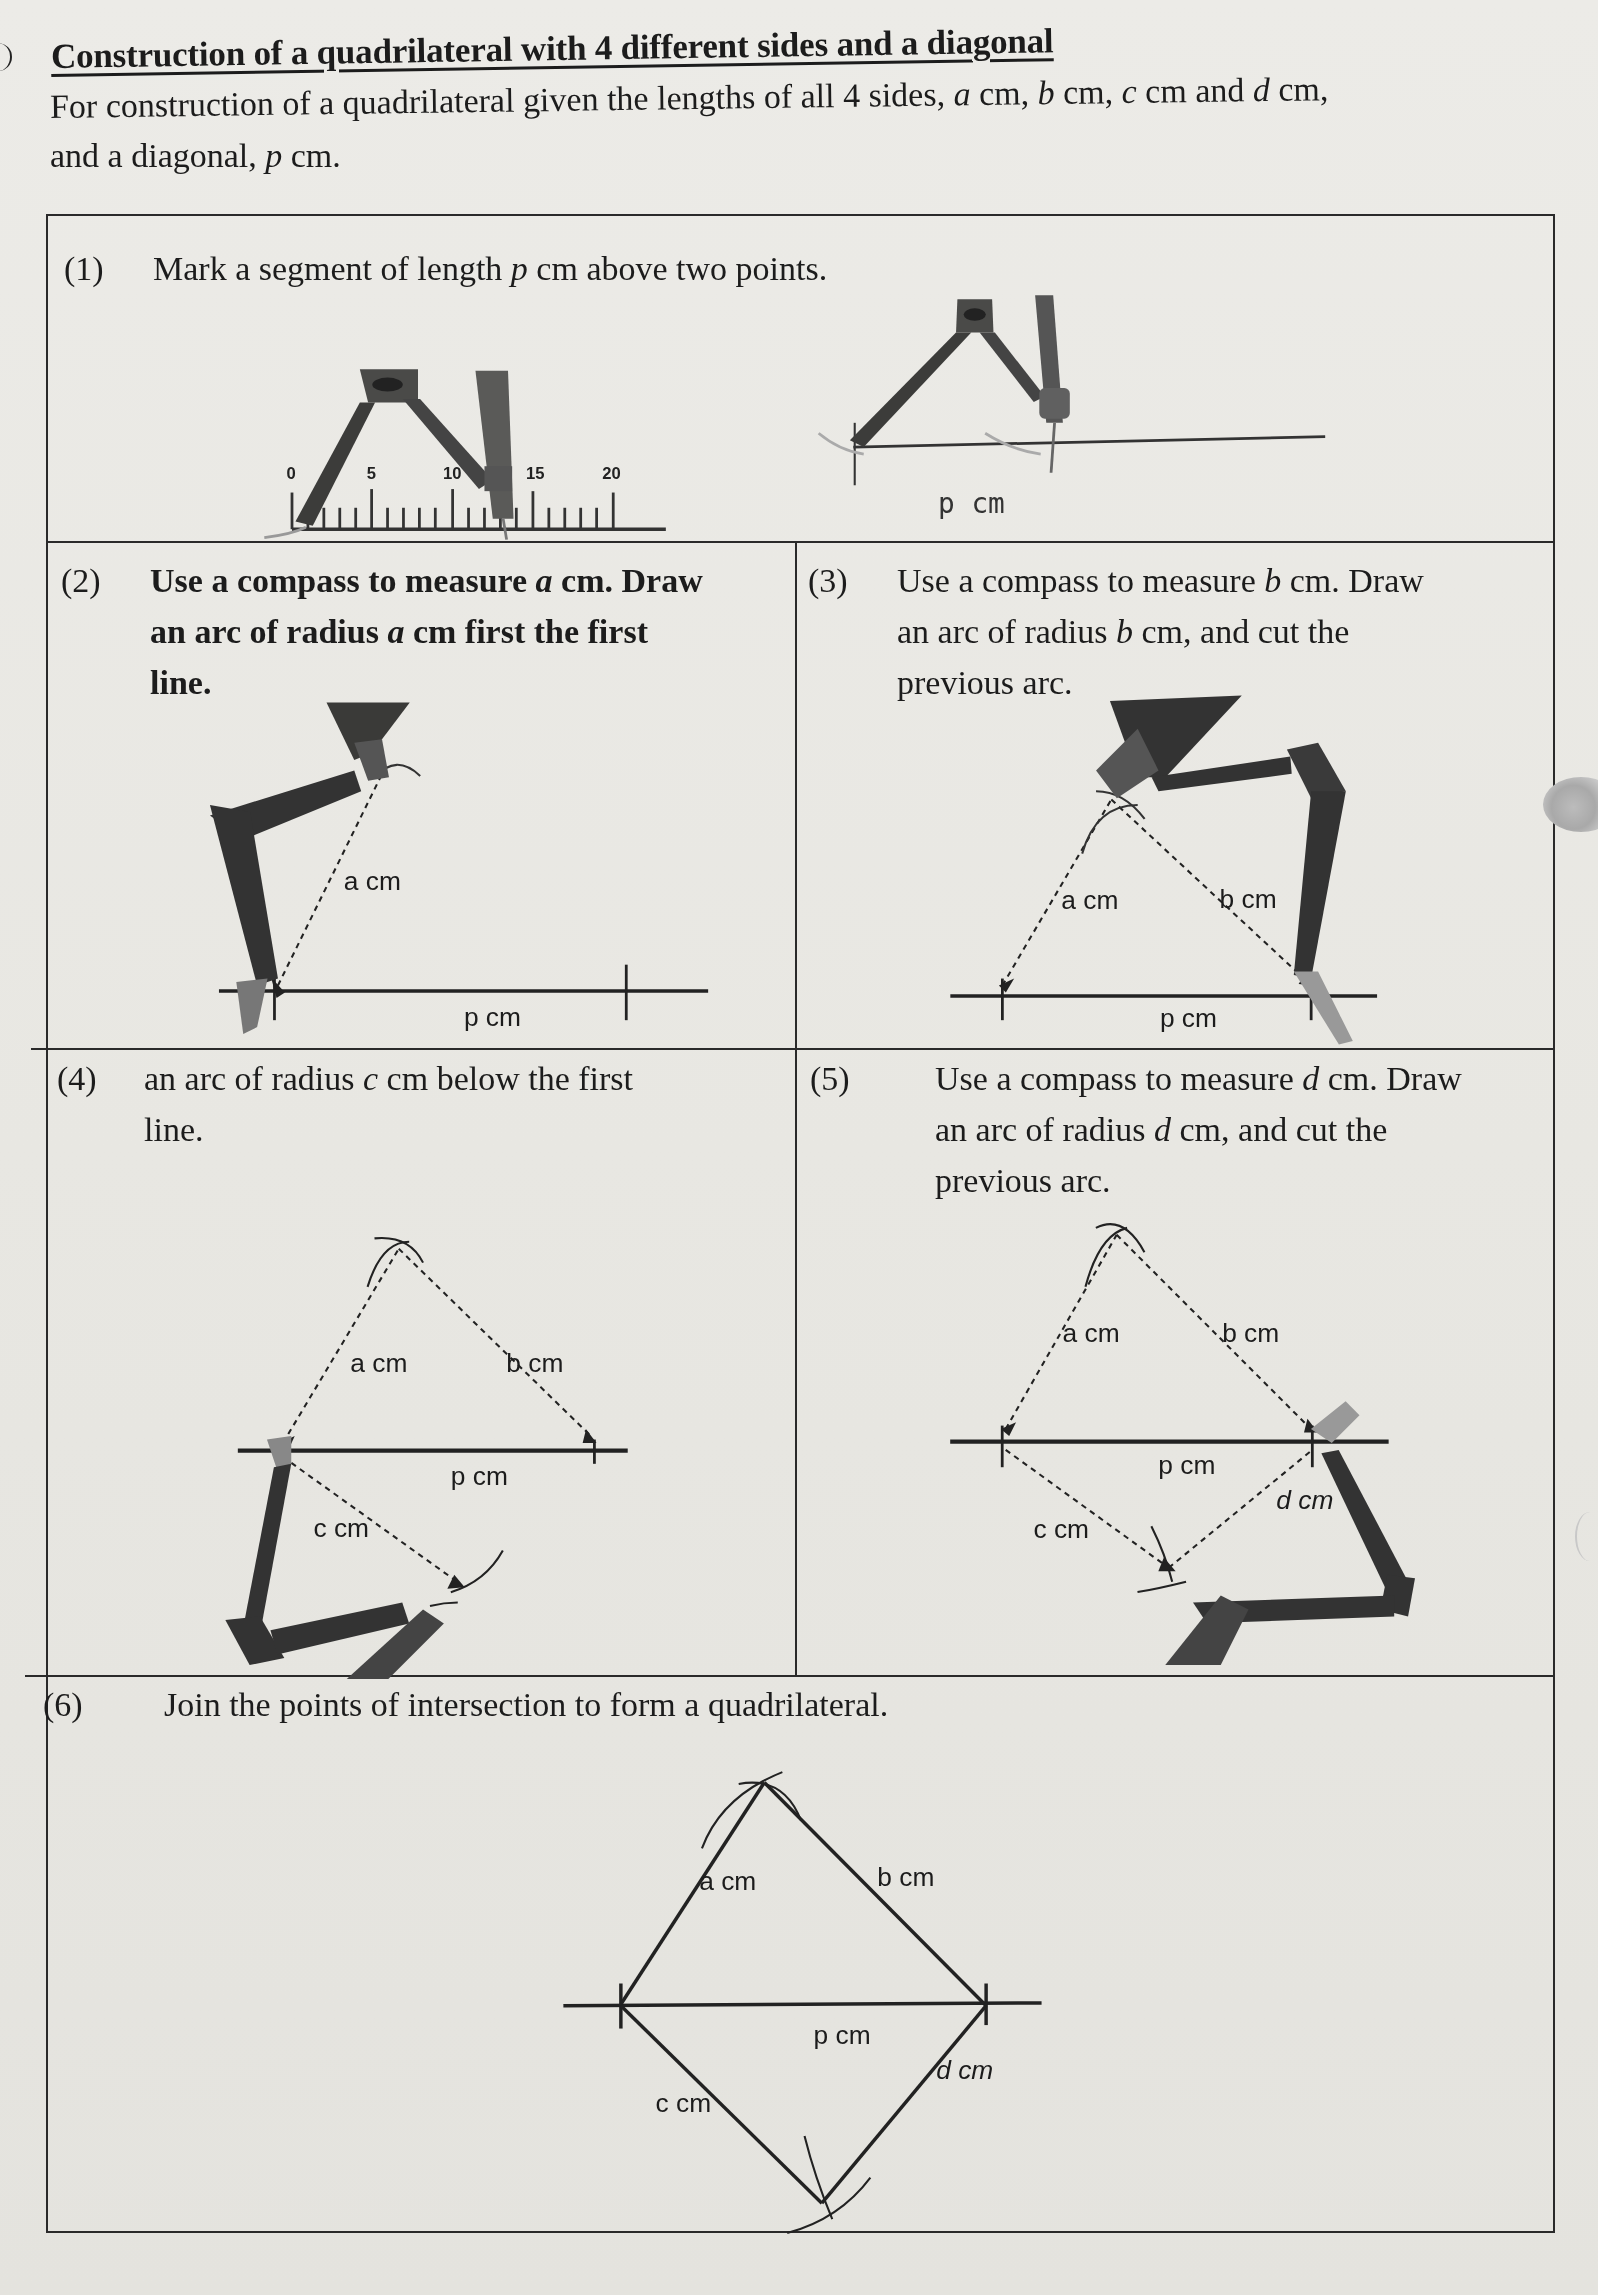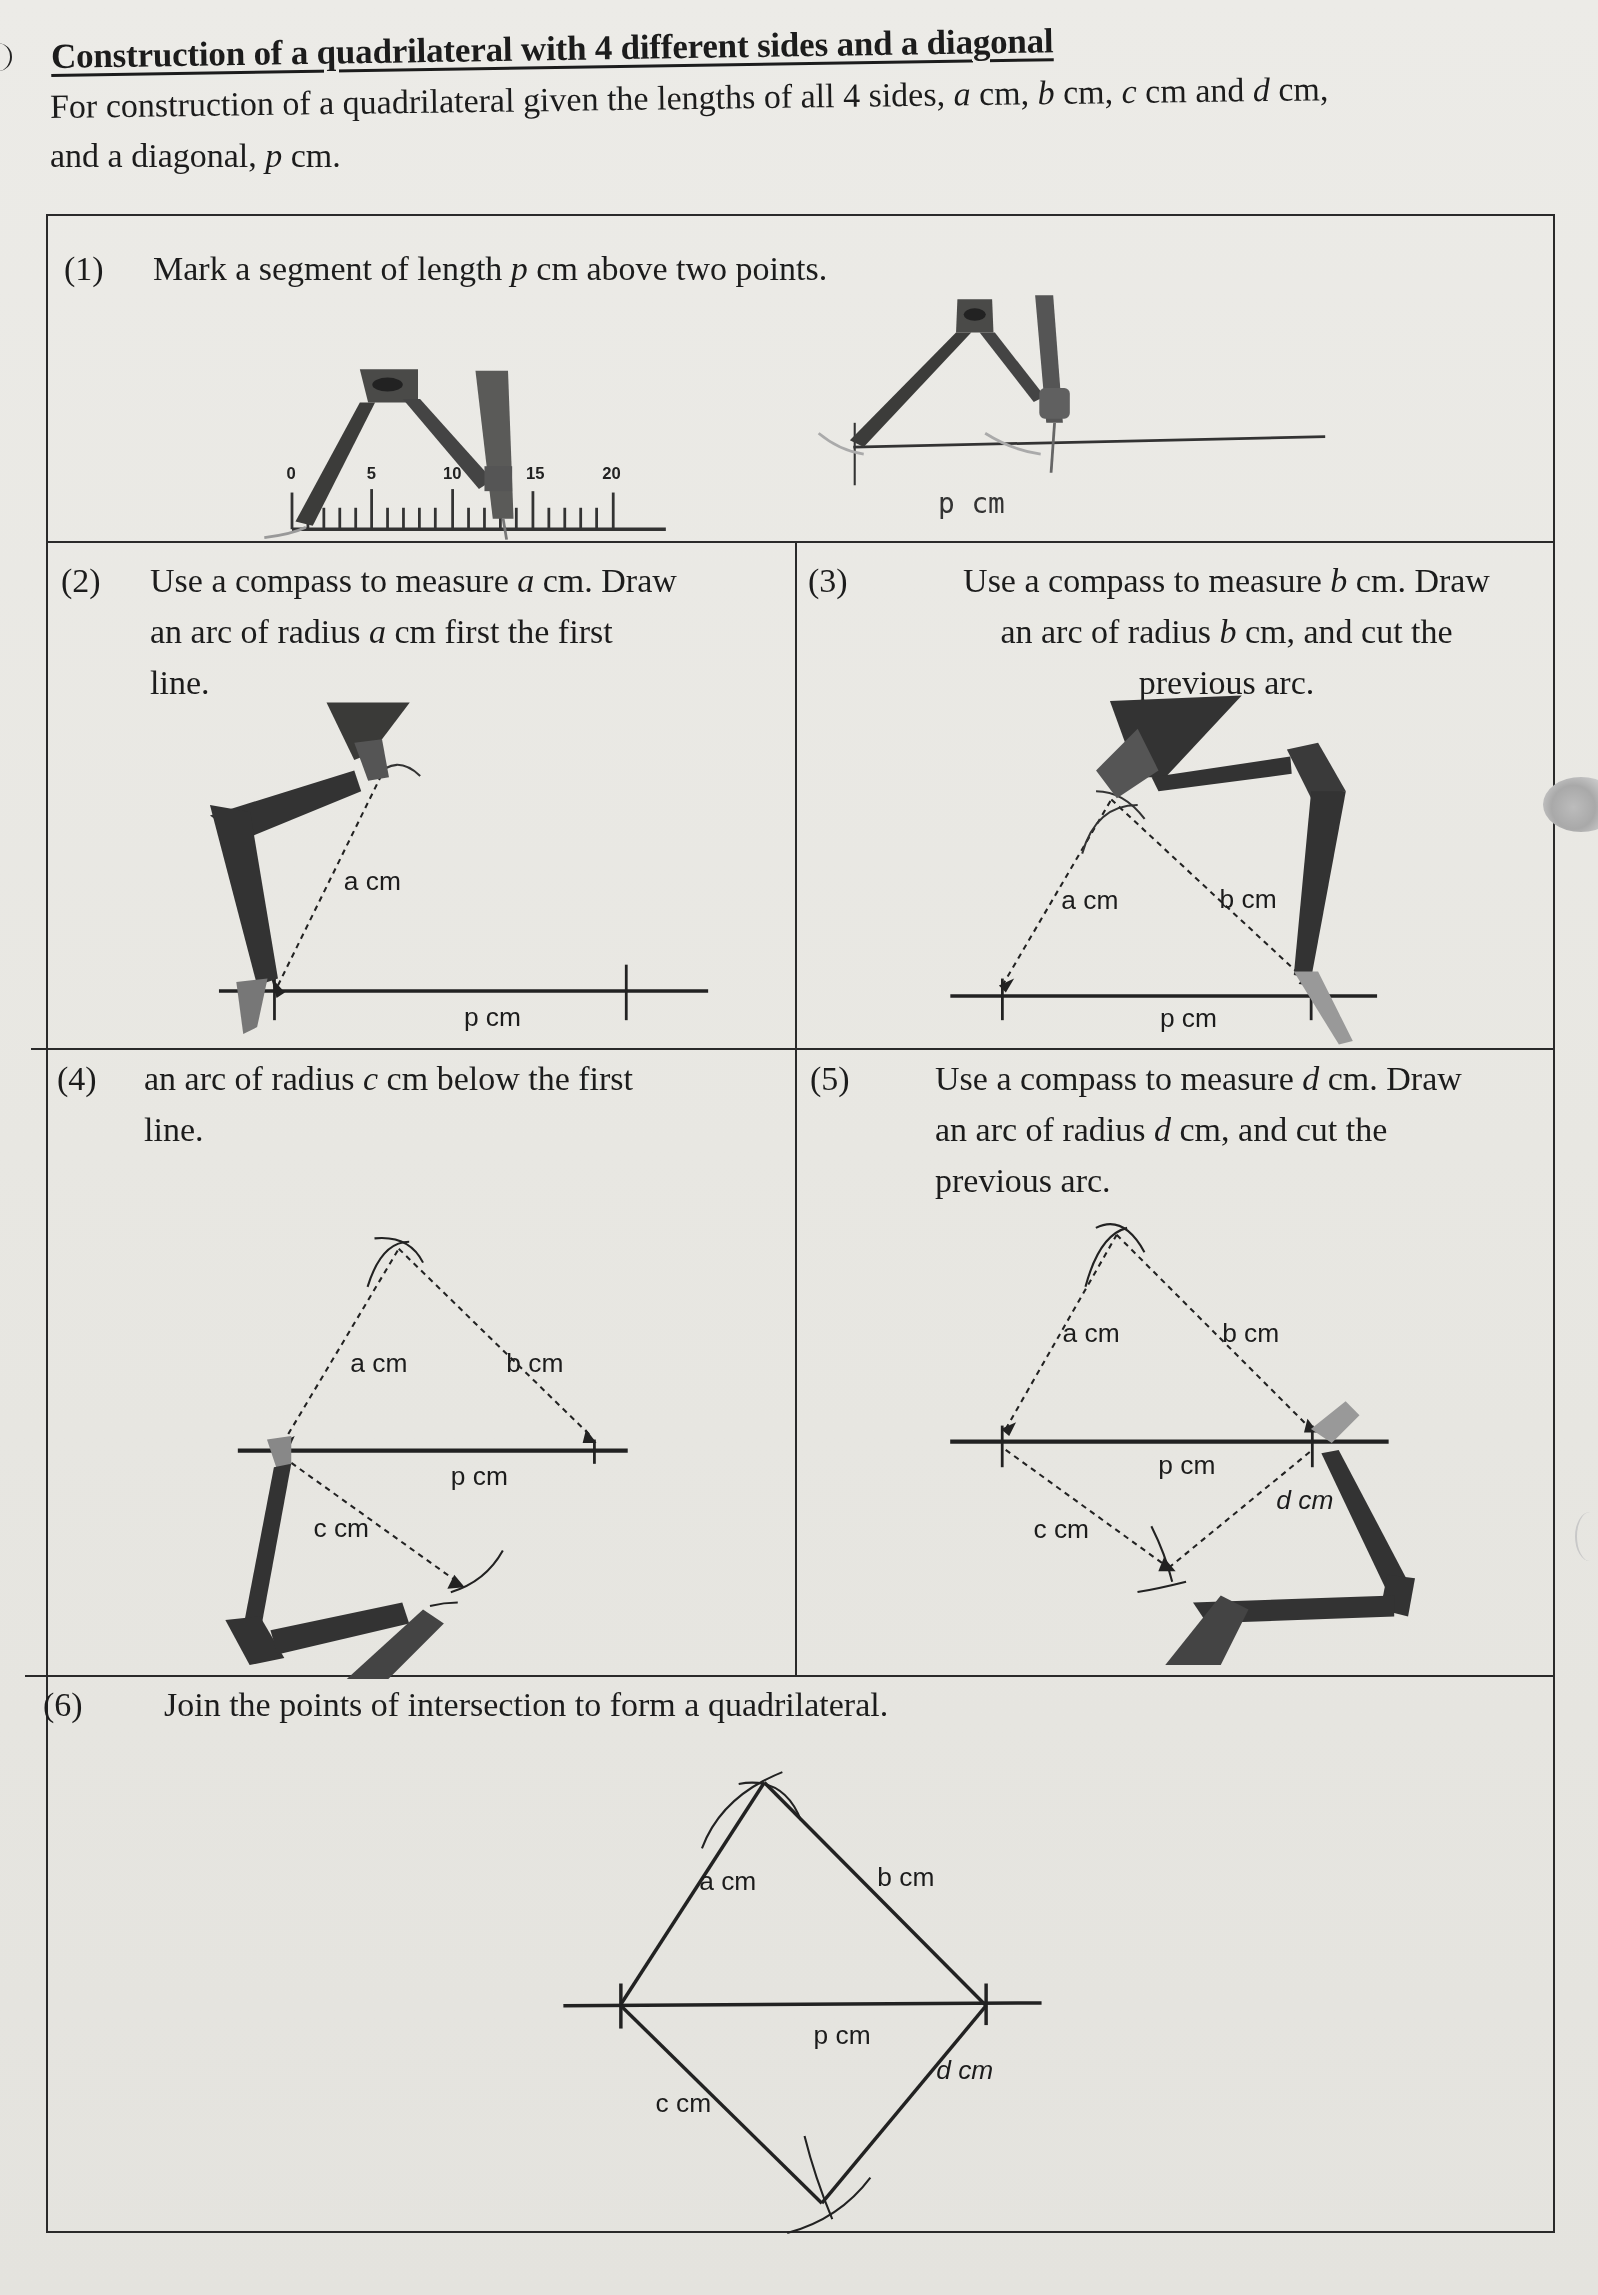--- a/index.html
+++ b/index.html
@@ -140,21 +140,21 @@
       <rect x="378" y="150" width="44" height="44" rx="8" fill="#606060"></rect>
       <line x1="400" y1="200" x2="395" y2="272" stroke="#666" stroke-width="4"></line>
       <path d="M60,215 Q90,240 125,245" stroke="#aaa" stroke-width="4" fill="none"></path>
       <path d="M300,215 Q340,240 380,245" stroke="#aaa" stroke-width="4" fill="none"></path>
     </g>
     <text class="pcm1" x="232" y="330">p cm</text>
   </svg>
 
   <div class="step" style="left:61px; top:555px;">
     <span class="num">(2)</span>
-    <div class="txt" style="width:659px;">
+    <div class="txt" style="width:659px;font-weight:bold;">
       <div style="white-space:nowrap"><span>Use a compass to measure </span><i>a</i><span> cm. Draw</span></div>
       <div style="white-space:nowrap"><span>an arc of radius </span><i>a</i><span> cm first the first</span></div>
       <div>line.</div>
     </div>
   </div>
 
   <svg style="left:146px; top:701px;" width="590" height="340" viewBox="0 0 850 490">
     <line x1="105" y1="418" x2="810" y2="418" stroke="#222" stroke-width="5"></line>
     <line x1="185" y1="385" x2="185" y2="460" stroke="#222" stroke-width="4"></line>
     <line x1="692" y1="380" x2="692" y2="460" stroke="#222" stroke-width="4"></line>
@@ -167,21 +167,21 @@
       <polygon points="92,165 300,100 310,130 140,200" fill="#333"></polygon>
       <polygon points="92,150 150,160 190,400 160,410" fill="#333"></polygon>
       <polygon points="130,405 175,400 160,470 140,480" fill="#777"></polygon>
     </g>
     <text class="lbl" x="285" y="272">a cm</text>
     <text class="lbl" x="458" y="468">p cm</text>
   </svg>
 
   <div class="step" style="left:808px; top:555px;">
     <span class="num">(3)</span>
-    <div class="txt" style="width:659px;text-align:center;">
+    <div class="txt" style="width:659px;">
       <div style="white-space:nowrap"><span>Use a compass to measure </span><i>b</i><span> cm. Draw</span></div>
       <div style="white-space:nowrap"><span>an arc of radius </span><i>b</i><span> cm, and cut the</span></div>
       <div>previous arc.</div>
     </div>
   </div>
 
   <svg style="left:860px; top:701px;" width="597" height="340" viewBox="0 0 860 490">
     <line x1="130" y1="425" x2="745" y2="425" stroke="#222" stroke-width="5"></line>
     <line x1="205" y1="400" x2="205" y2="460" stroke="#222" stroke-width="4"></line>
     <line x1="650" y1="400" x2="650" y2="460" stroke="#222" stroke-width="4"></line>

